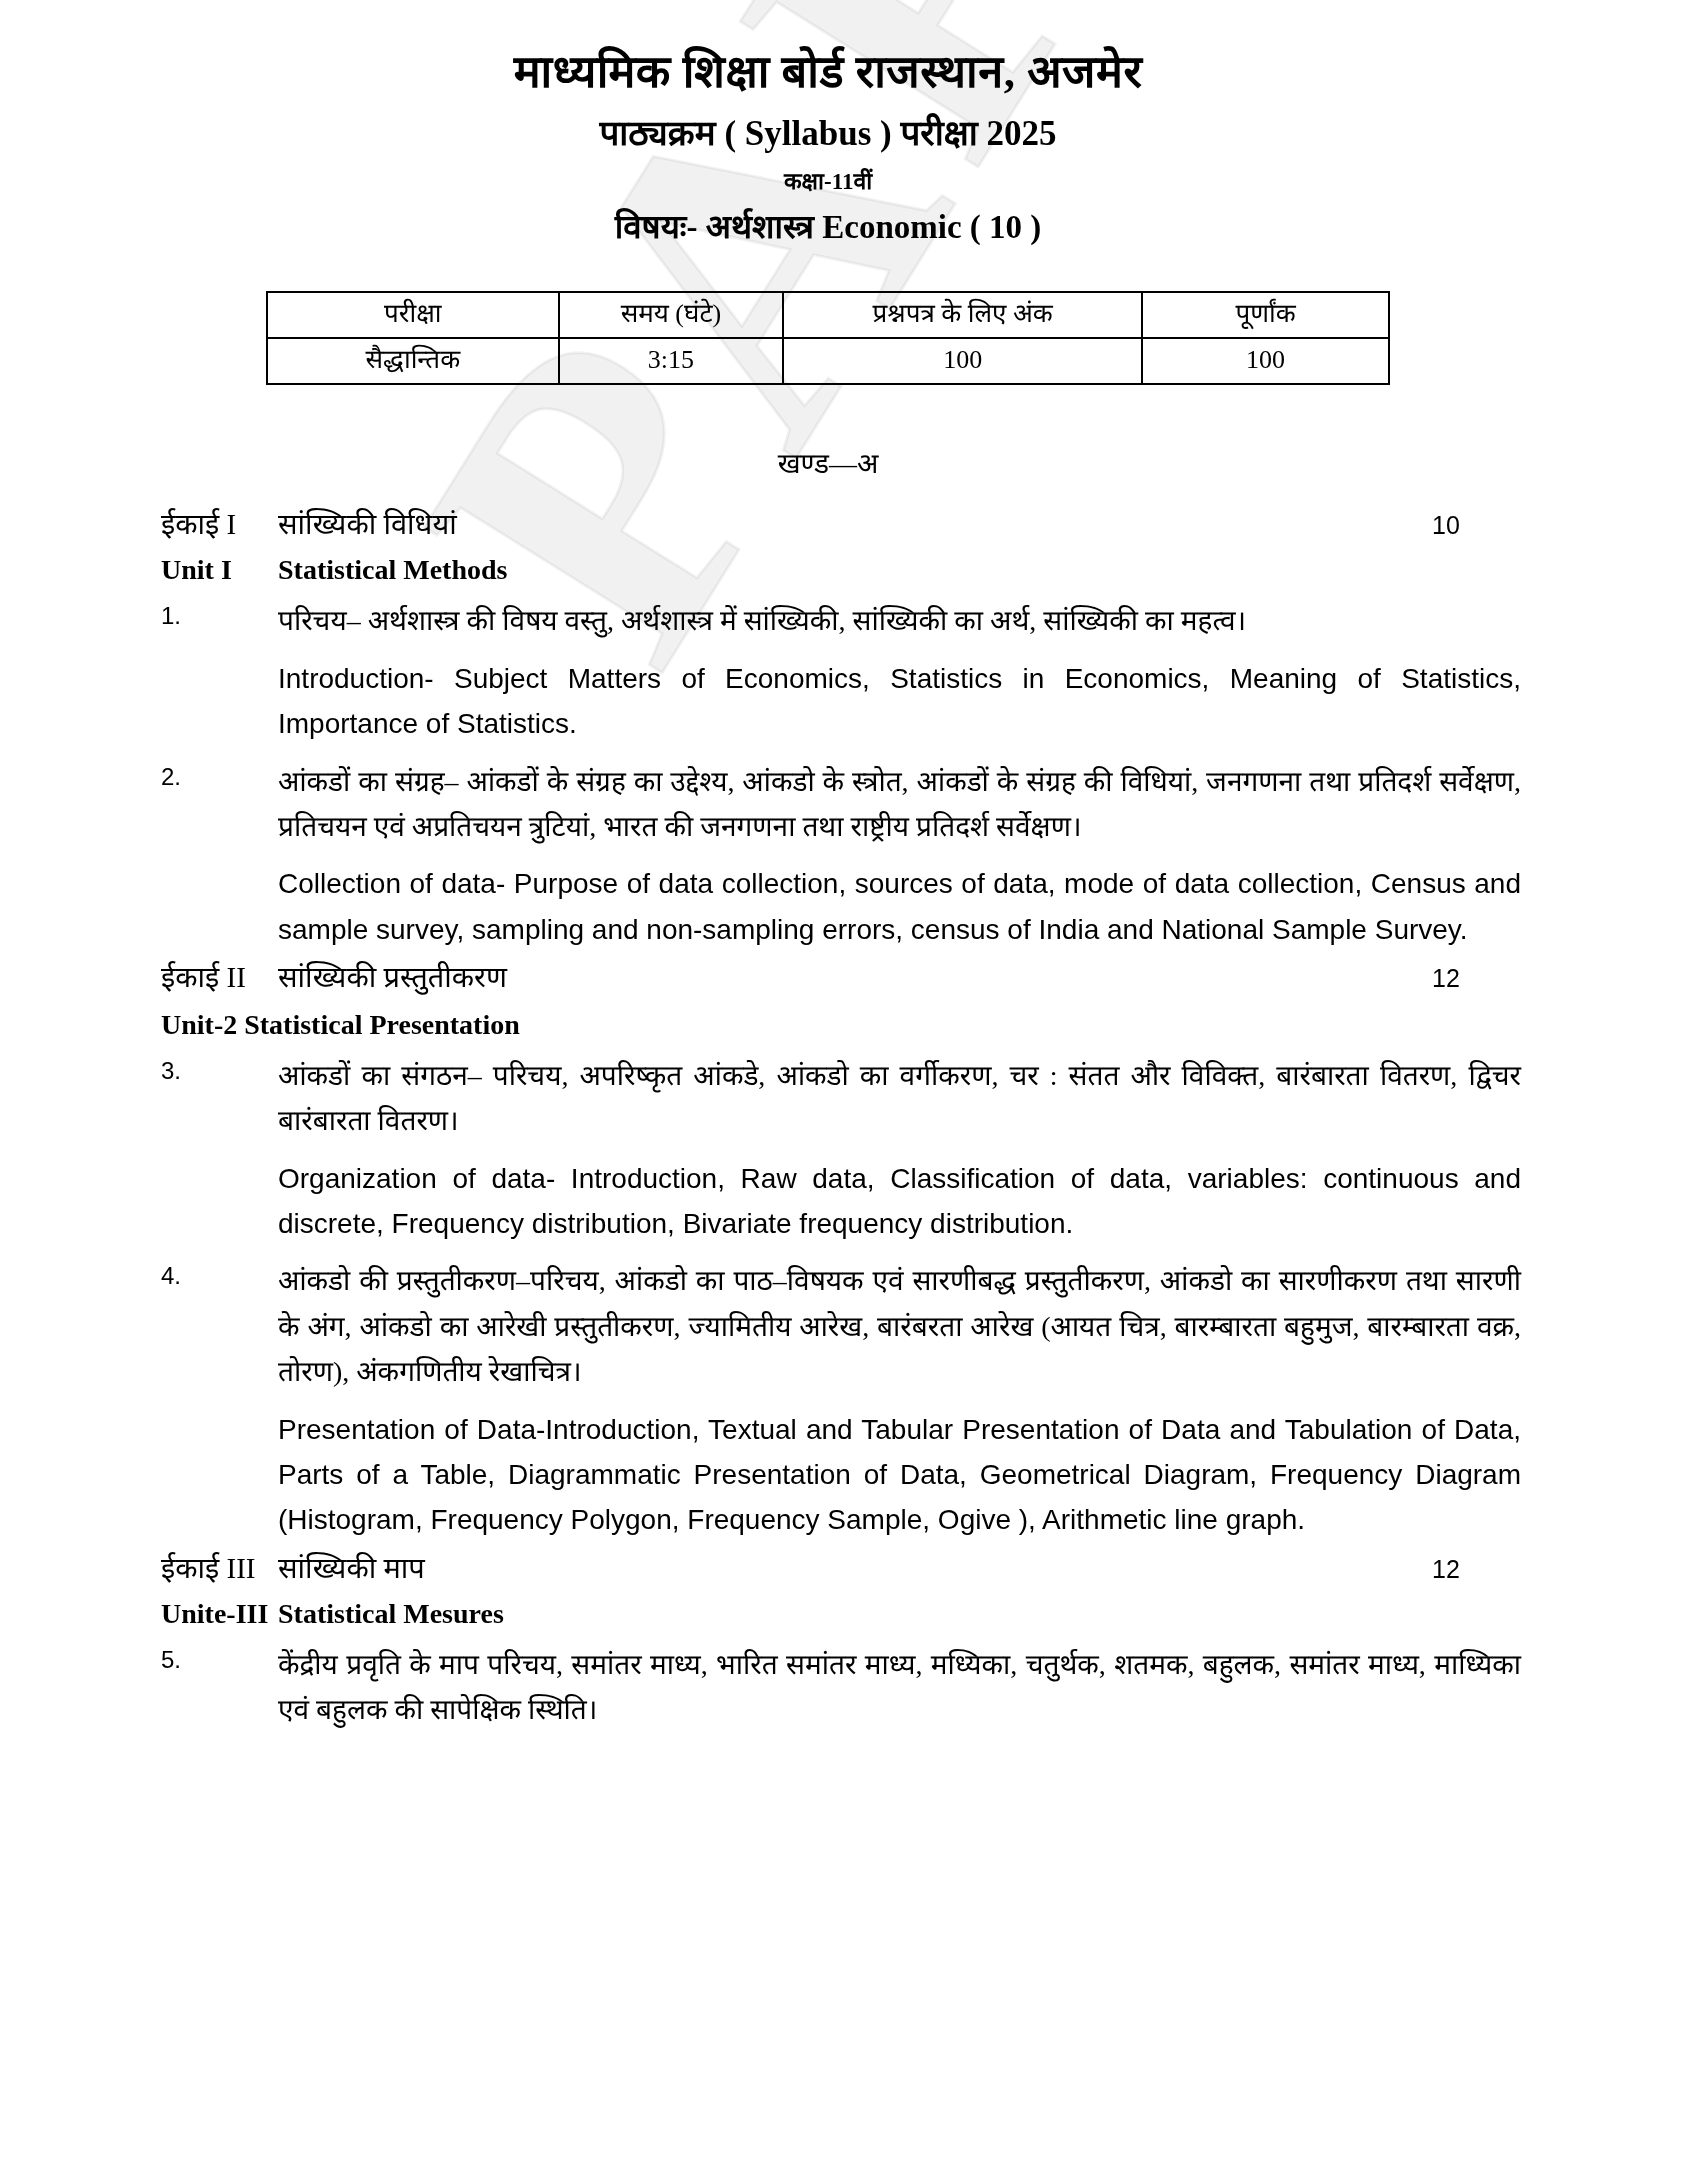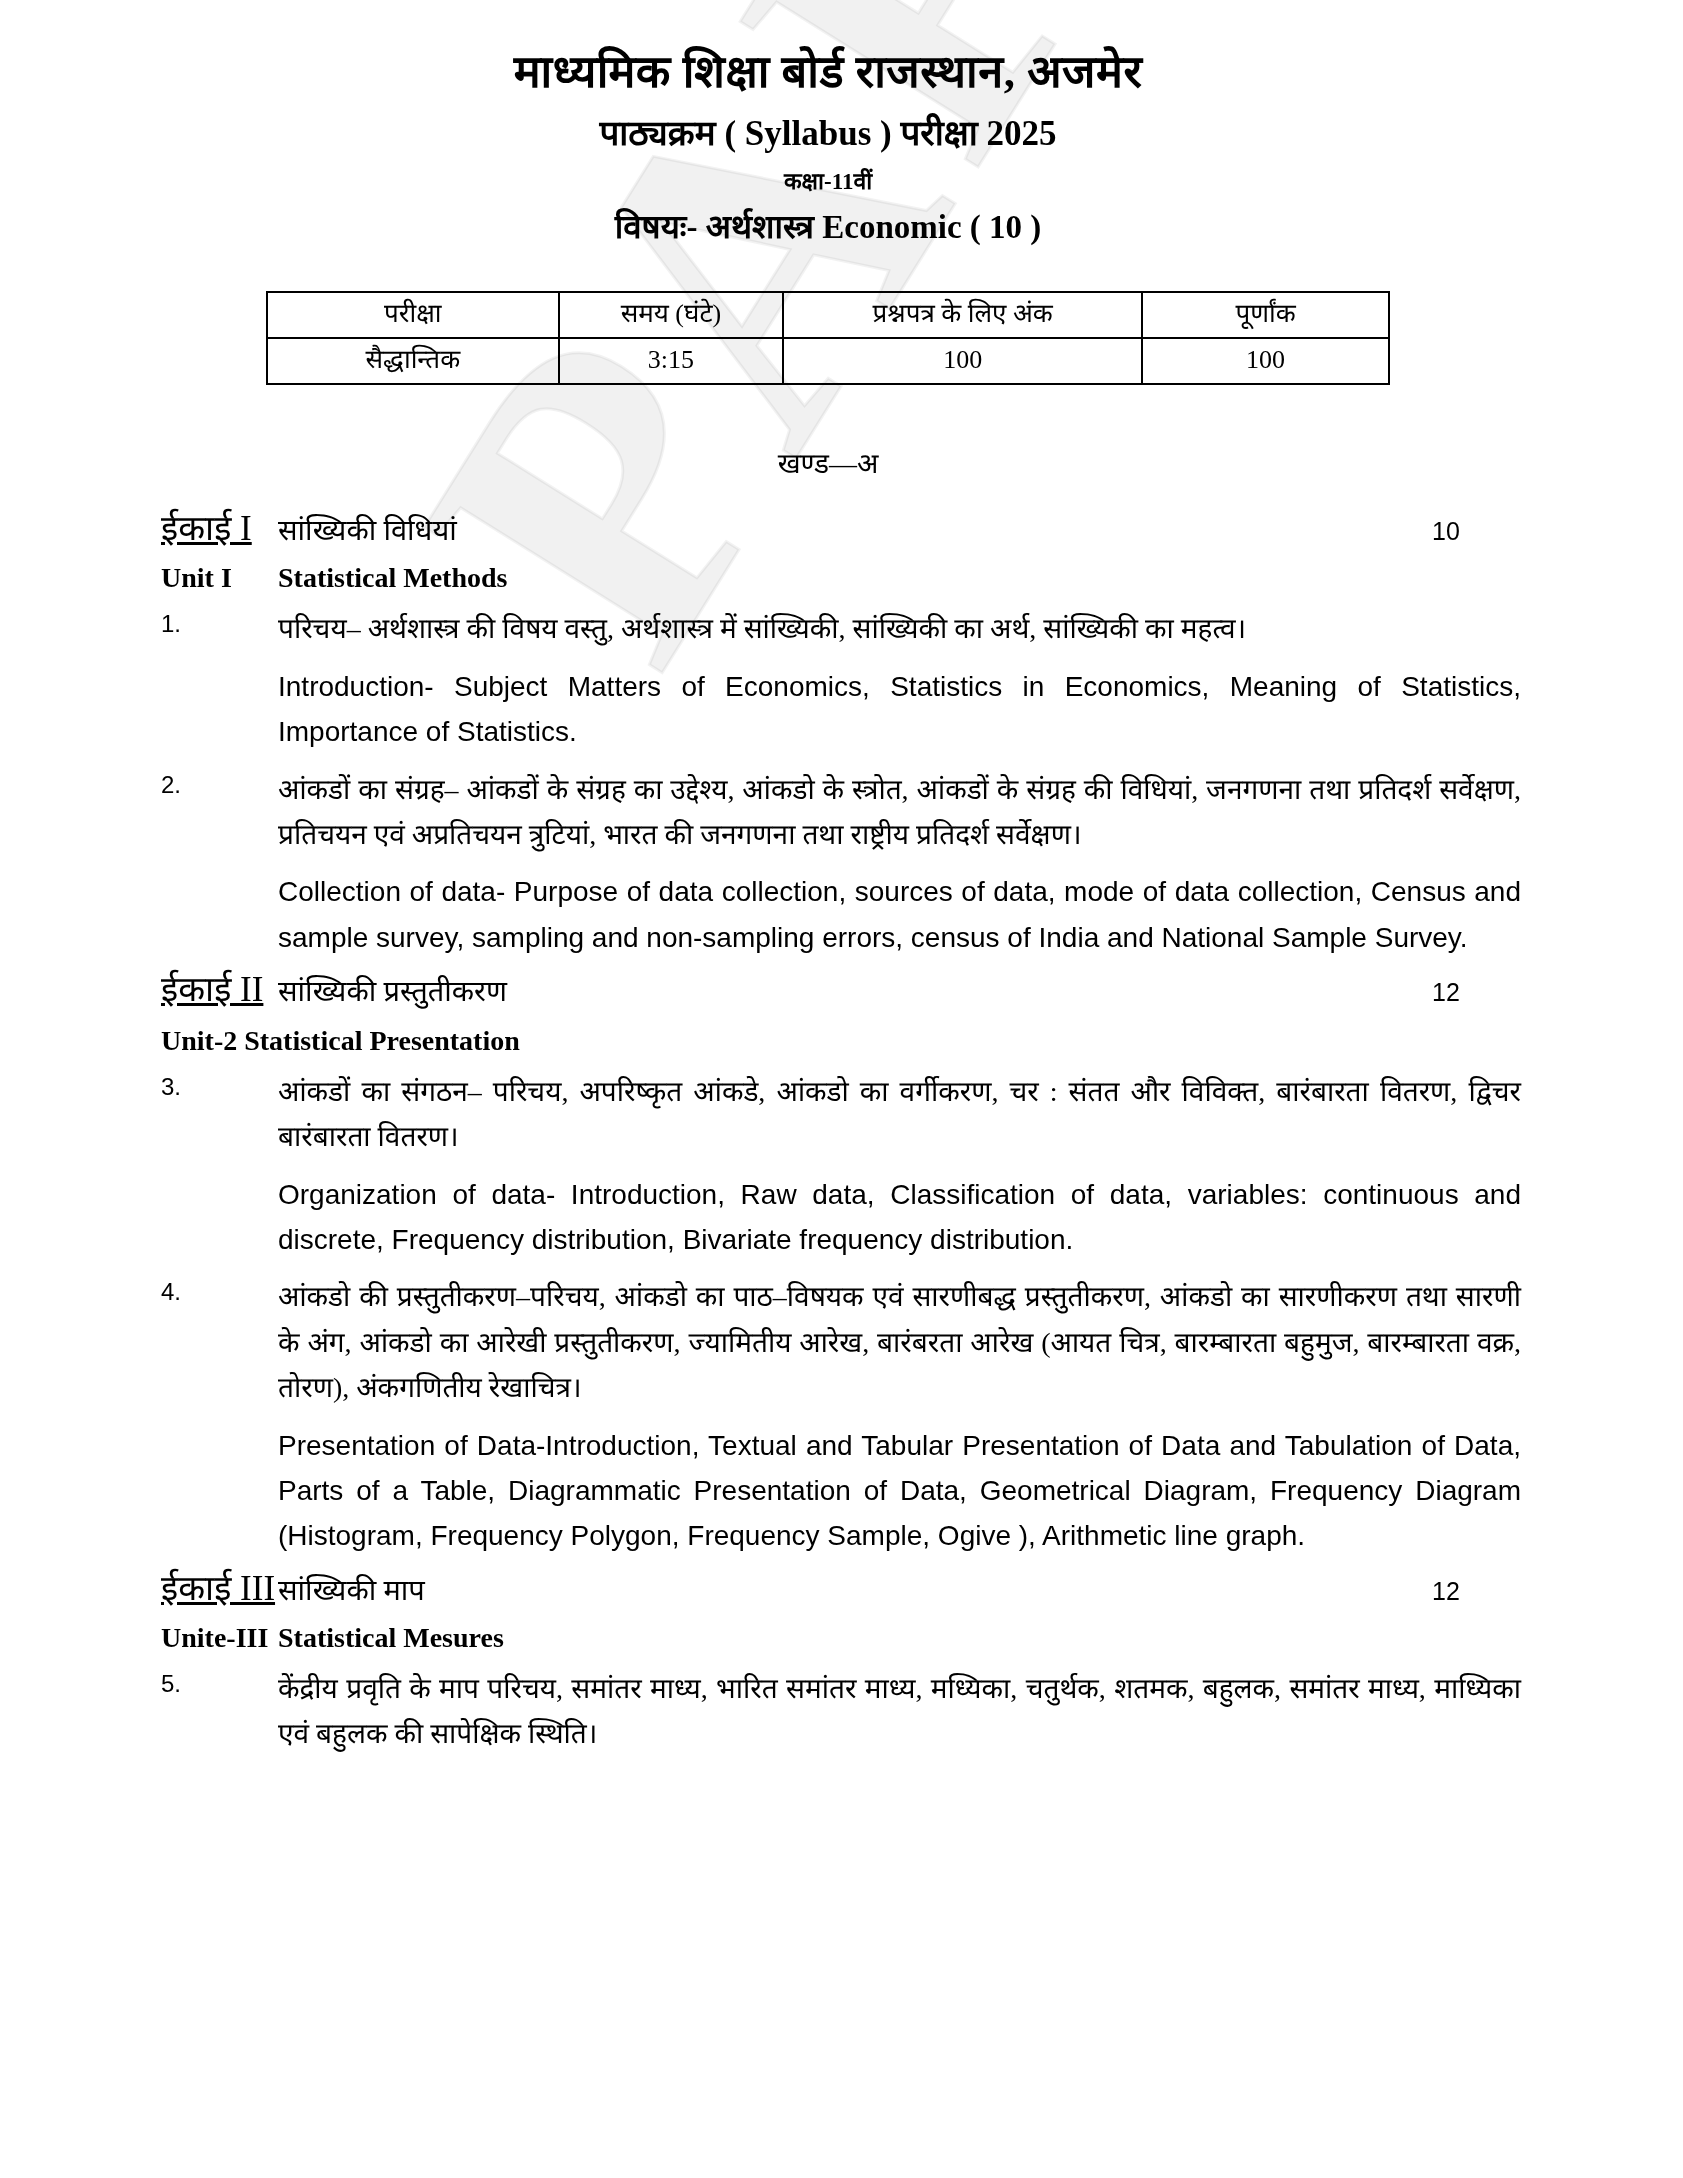--- a/index.html
+++ b/index.html
@@ -126,22 +126,21 @@
 
   .unit-row {
     display: flex;
     align-items: baseline;
     margin-top: 4px;
   }
   .unit-label {
     width: 117px;
     flex: 0 0 117px;
     font-family: "Liberation Serif", "DejaVu Serif", serif;
-    font-size: 35px;
-    text-decoration: underline;
+    font-size: 29px;
   }
   .unit-title {
     flex: 1 1 auto;
     font-family: "Liberation Serif", "DejaVu Serif", serif;
     font-size: 29px;
   }
   .unit-marks {
     flex: 0 0 89px;
     text-align: left;
     padding-left: 22px;

